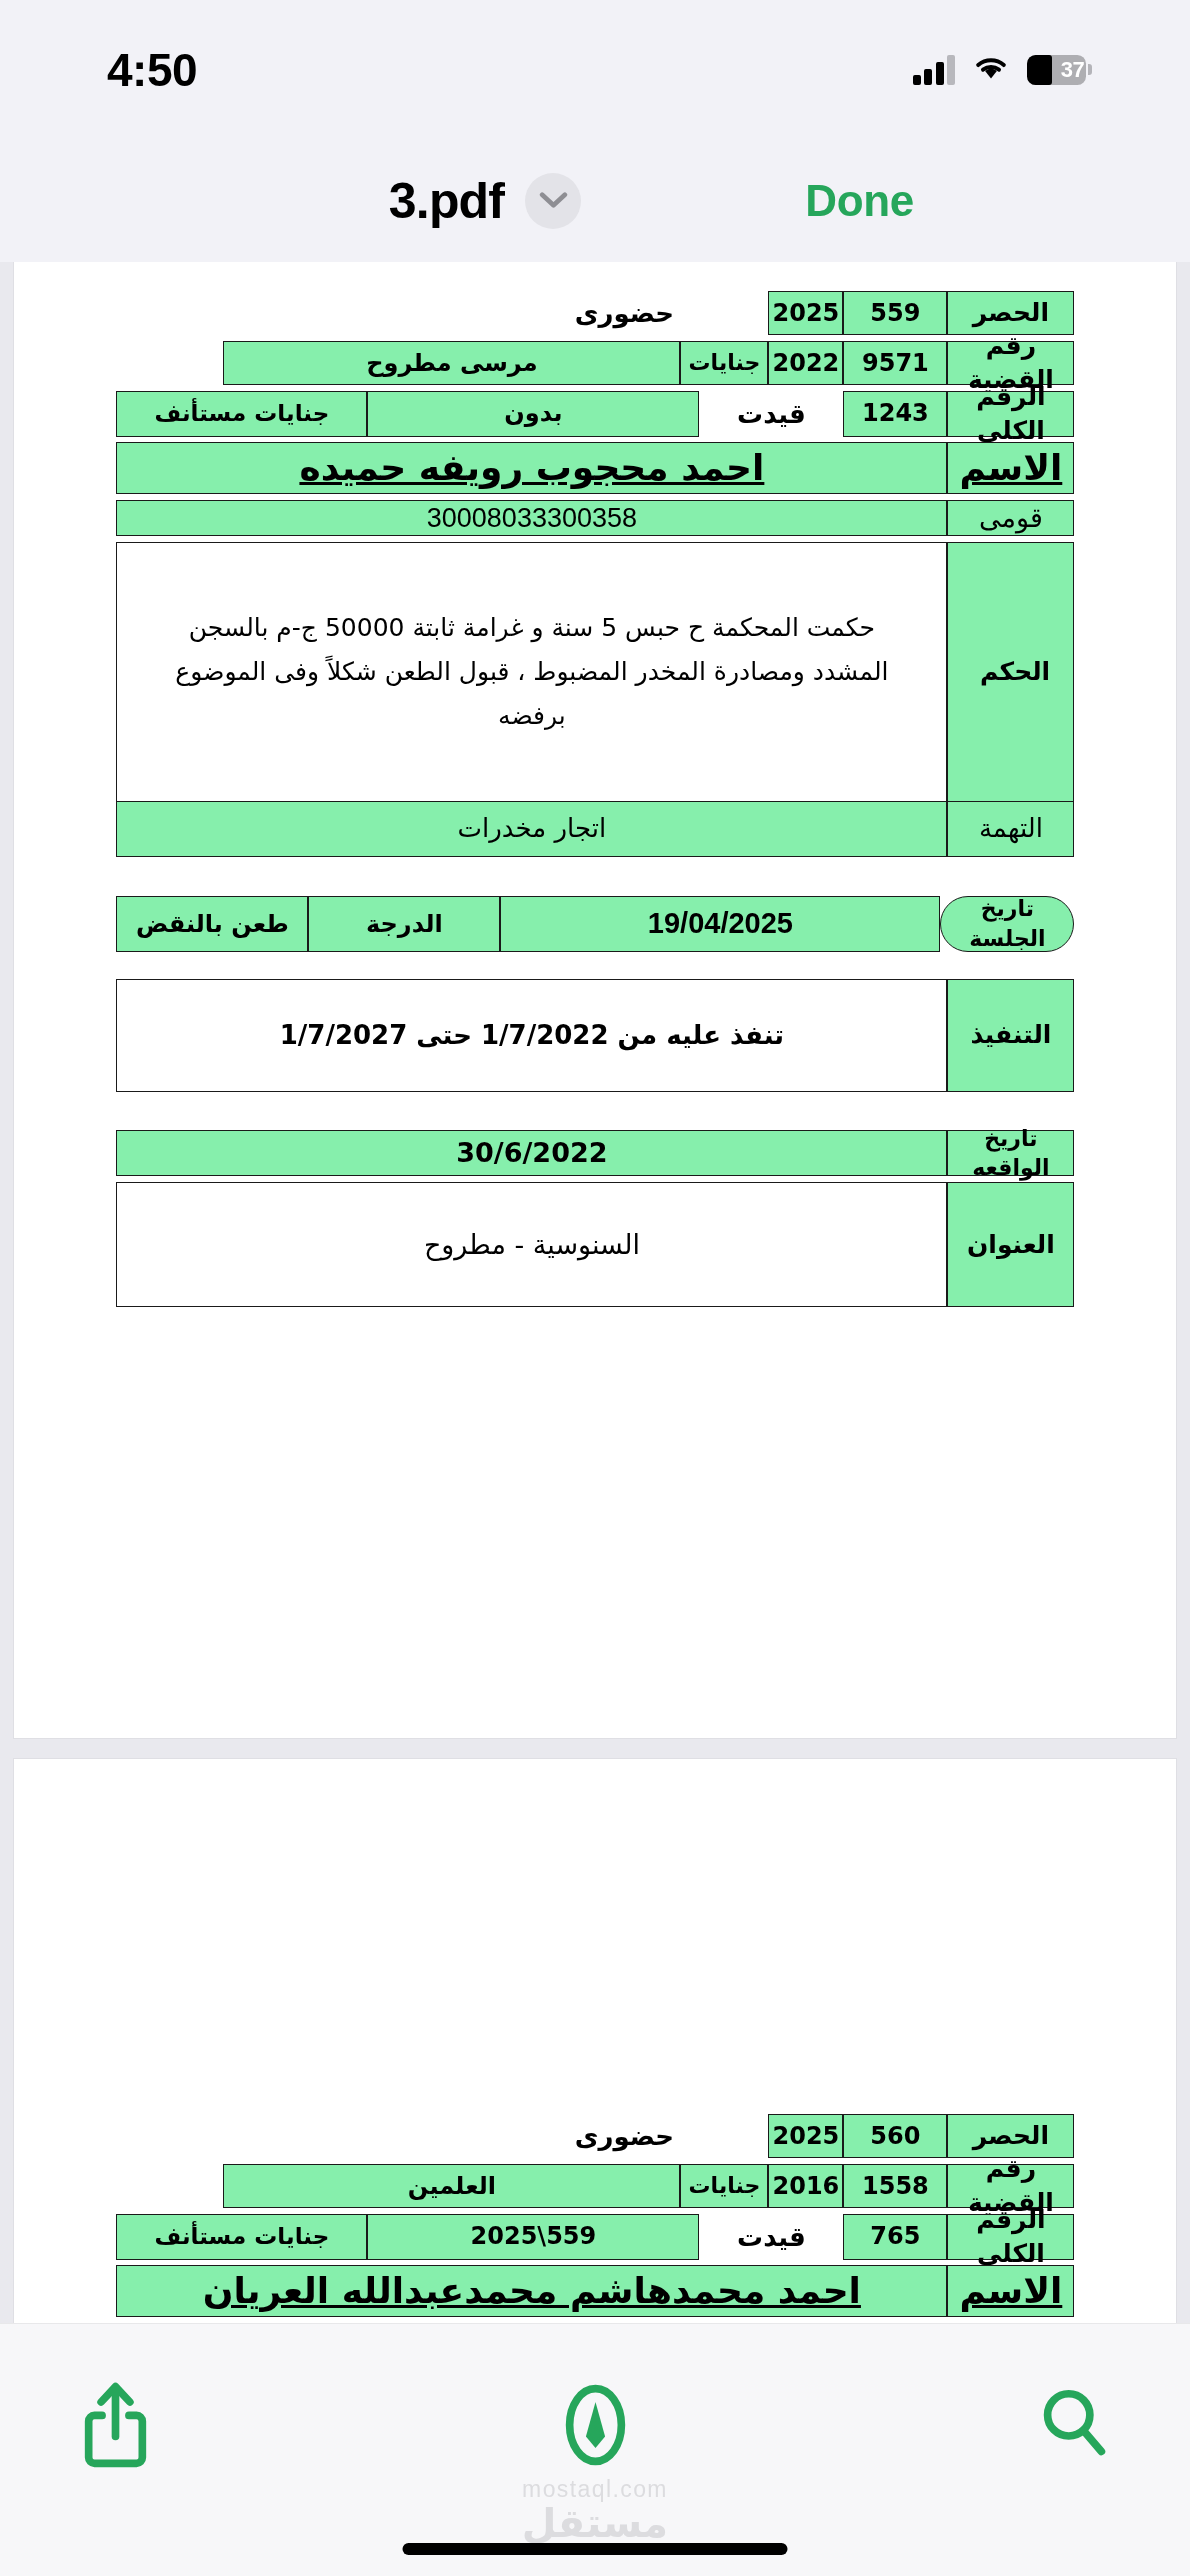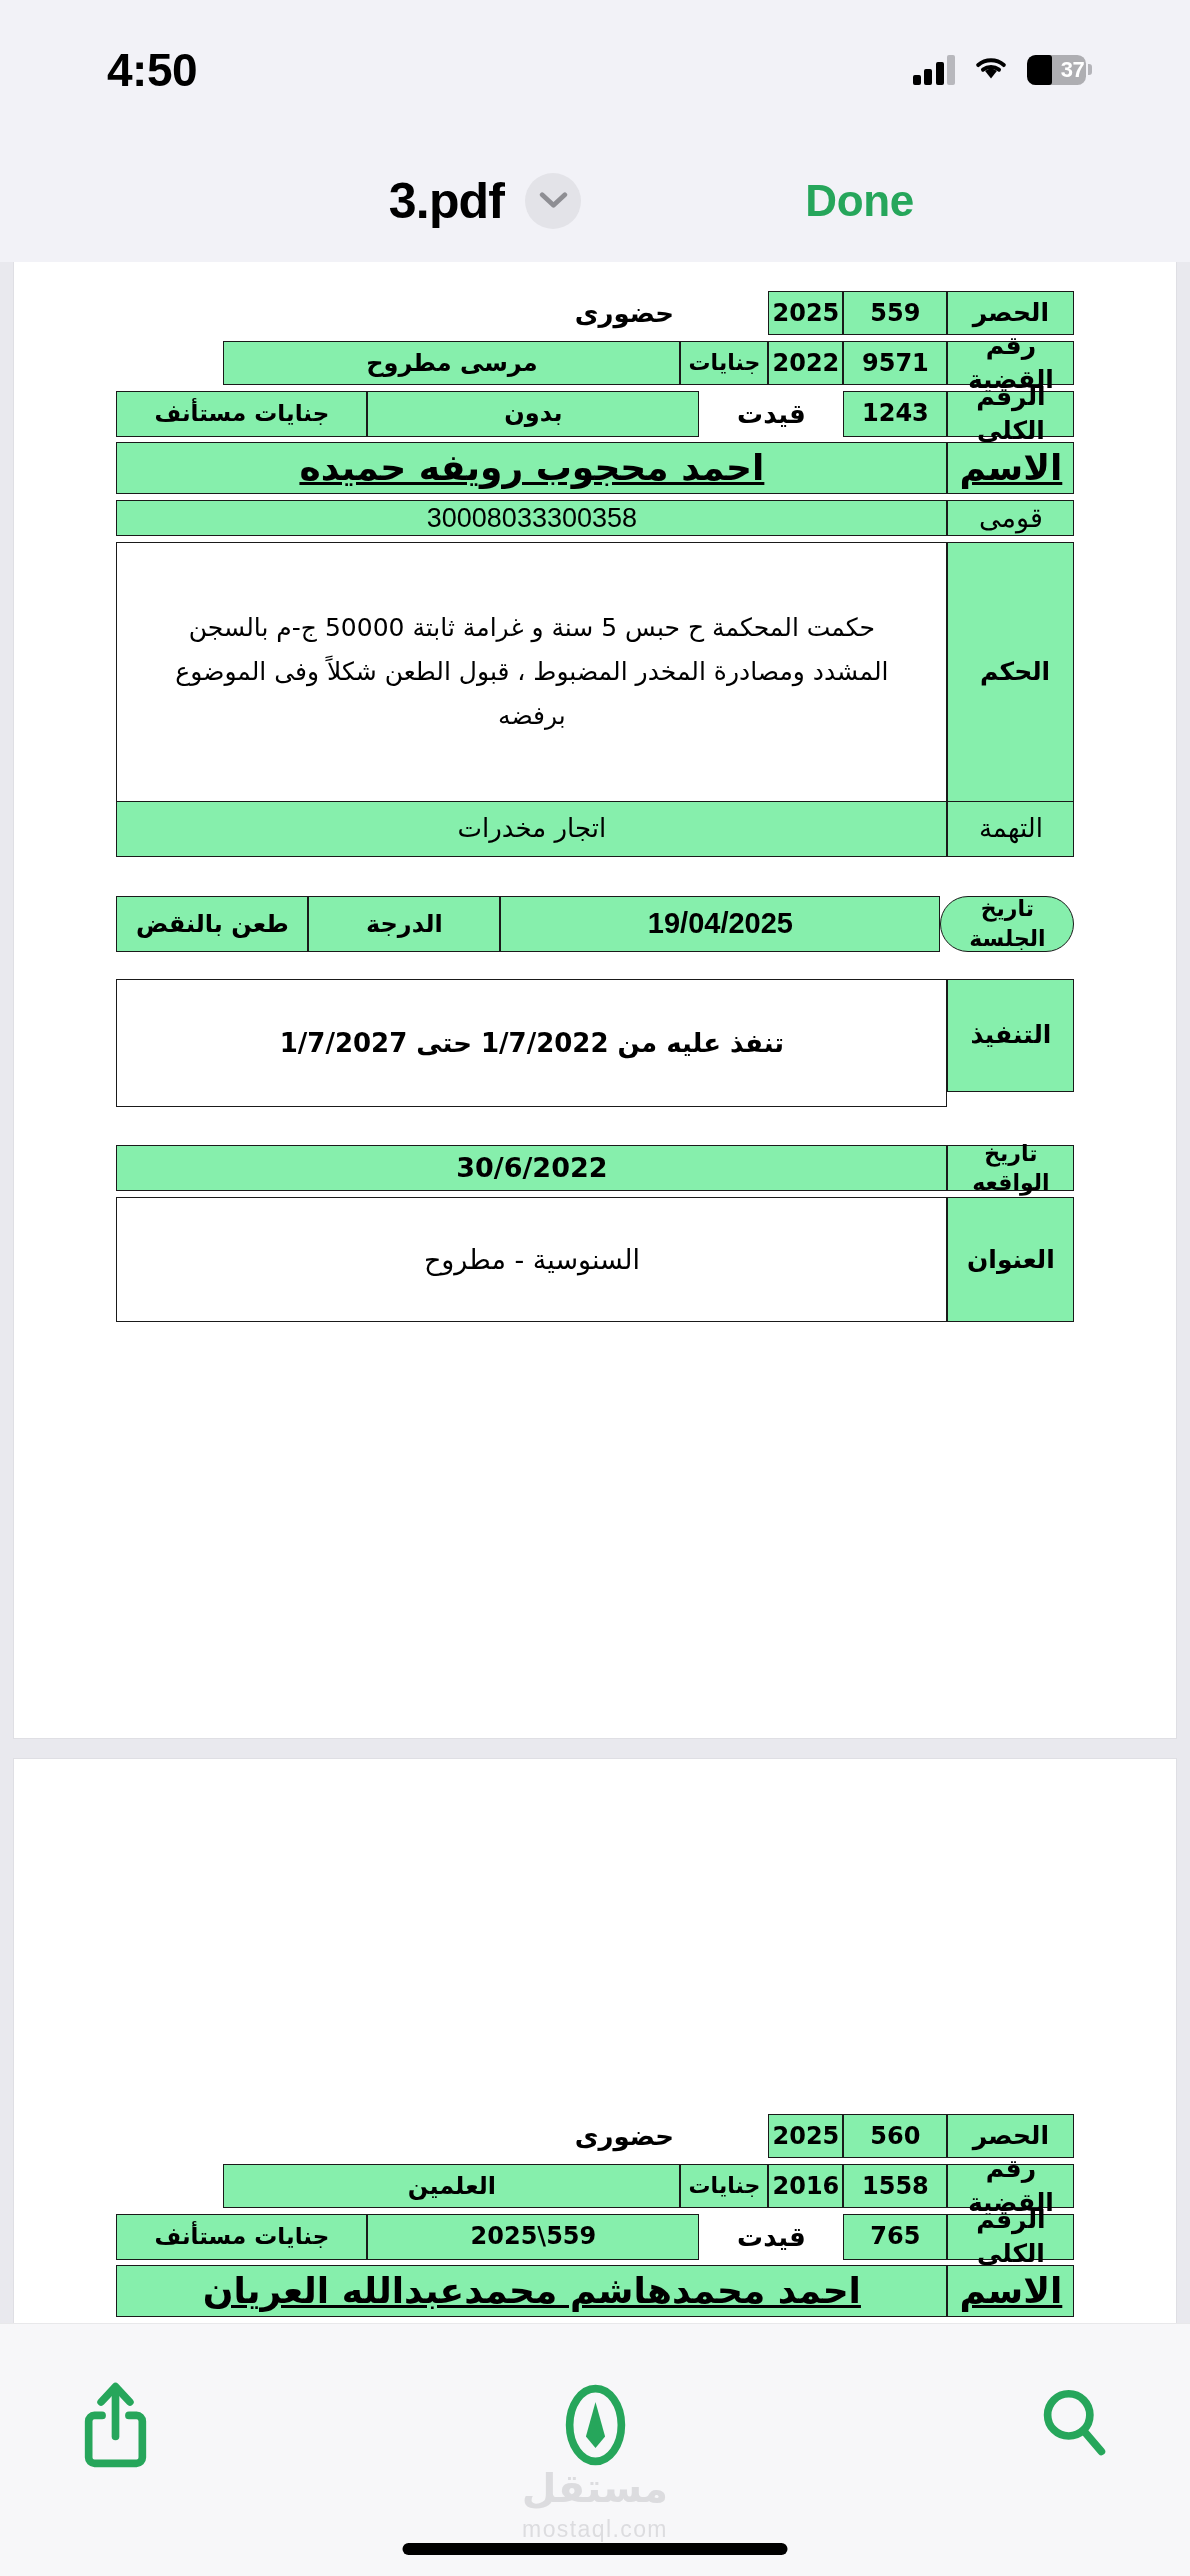--- a/index.html
+++ b/index.html
@@ -228,21 +228,21 @@
 
   .r-session .cell { height: 56px; }
   .r-session .cell.date { font-size: 29px; font-family: "Liberation Sans", sans-serif; }
   .r-session .lbl2 { width: 134px; flex: 0 0 134px; font-size: 23px; border-radius: 28px; }
   .r-session .deg  { width: 192px; flex: 0 0 192px; }
 
   .r-exec .cell.label { width: 127px; flex: 0 0 127px; }
   .exec-body {
     flex: 1 1 auto;
     border: 1.9px solid #1a1a1a;
-    height: 128px;
+    height: 113px;
     display: flex;
     align-items: center;
     justify-content: center;
     font-size: 26px;
     font-weight: 700;
   }
   .r-exec .cell.label { height: 113px; }
 
   .r-date2 .cell { height: 46px; font-size: 27px; }
   .r-addr  .cell.label { height: 125px; }
@@ -503,19 +503,19 @@
         <svg width="73" height="77" viewBox="0 0 76 80">
           <circle cx="32" cy="30" r="22" stroke="#26a65b" stroke-width="8" fill="none"></circle>
           <path d="M48 47 L66 68" stroke="#26a65b" stroke-width="8" fill="none" stroke-linecap="round"></path>
         </svg>
       </span>
     </div>
 
   </div>
 
   <div id="watermark">
+    <div id="wm-en">mostaql.com</div>
     <div id="wm-ar">مستقل</div>
-    <div id="wm-en">mostaql.com</div>
   </div>
 
   <div id="home-indicator"></div>
 </div>
 
 
 </body></html>

